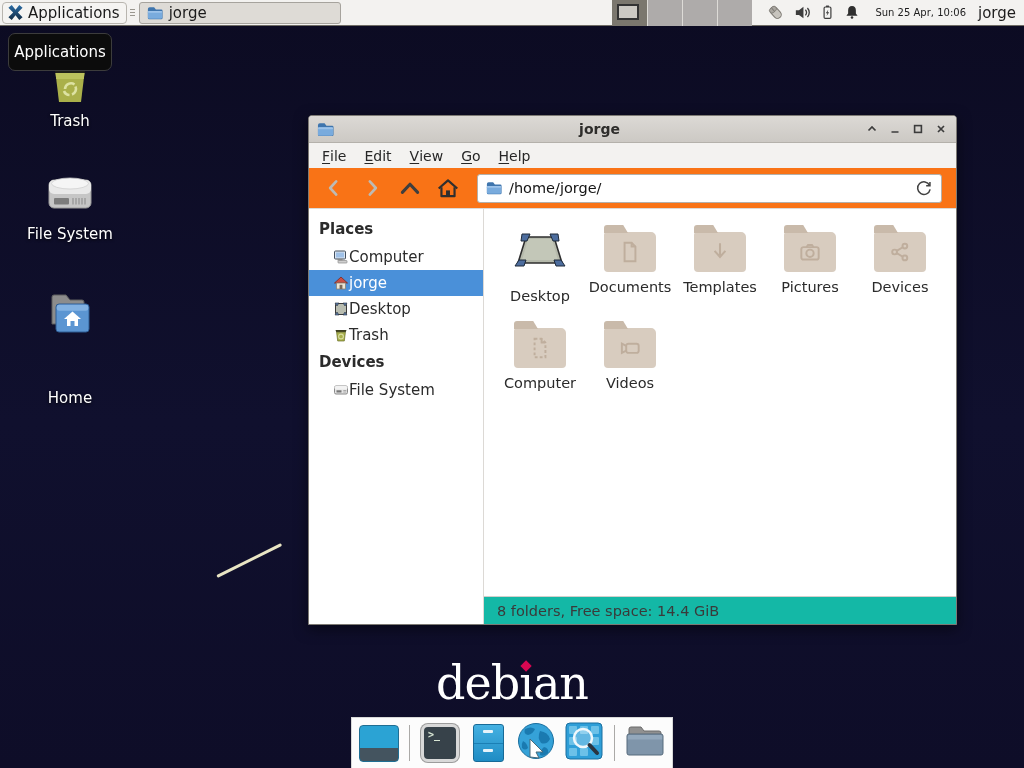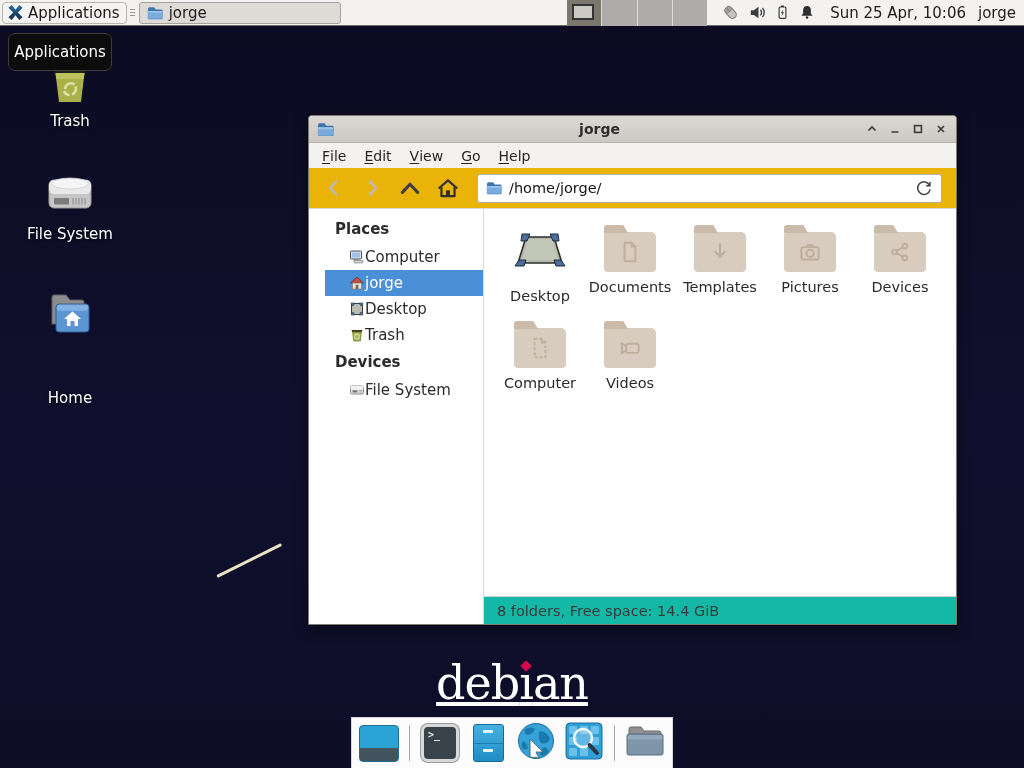--- a/index.html
+++ b/index.html
@@ -28,21 +28,21 @@
     padding:0 7px; border:1px solid #a6a39d; border-radius:3px;
     background:#dedbd6; font-size:15px; color:#1a1a1a;
   }
   .pager { margin-left:auto; height:26px; width:140px; display:flex; }
   .pager .cell { flex:1; background:#aeabaa; border-right:1px solid #dddbd7; position:relative; }
   .pager .cell:last-child { border-right:none; }
   .pager .cell.active { background:#7b776e; }
   .pager .miniwin { position:absolute; left:5px; top:4px; width:22px; height:16px; background:#ccc9c3; border:2px solid #333; }
   .tray { display:flex; align-items:center; gap:7px; margin-left:14px; }
   .tray span { display:flex; align-items:center; }
-  .clock { font-size:15px; color:#1c1c1c; margin:0 12px 0 14px; white-space:nowrap; }
+  .clock { font-size:10px; color:#1c1c1c; margin:0 12px 0 14px; white-space:nowrap; }
   .panel-user { font-size:15px; color:#1c1c1c; margin-right:8px; }
 
   
   .tooltip {
     position:absolute; left:8px; top:33px; width:104px; height:38px;
     background:#0c0c0c; border:1px solid #3c3c3c; border-radius:7px;
     color:#fff; font-size:15px; display:flex; align-items:center; justify-content:center;
     z-index:40;
   }
 
@@ -53,21 +53,21 @@
   .dicon-fs { top:171px; }
   .dicon-home { top:291px;gap:44px; }
 
   .streak { position:absolute; left:217px; top:575px; width:72px; height:3px;
     background:#e9e5c4; border-radius:2px; transform:rotate(-26.5deg); transform-origin:left center; }
 
   
   .debian {
     position:absolute; left:512px; top:660px; transform:translateX(-50%);
     font-family:"DejaVu Serif","Liberation Serif",serif;
-    font-size:46px; color:#fff; letter-spacing:-1px; line-height:1;text-decoration:underline;
+    font-size:46px; color:#fff; letter-spacing:-1px; line-height:1;
   }
   .debian .di { position:relative; }
   .debian .diamond { position:absolute; left:50%; top:6px; width:8px; height:8px;
     background:#d70751; transform:translate(-50%,0) rotate(45deg); }
 
   
   .win {
     position:absolute; left:308px; top:115px; width:649px; height:510px;
     border:1px solid #7d7a74; border-radius:4px 4px 0 0; overflow:hidden;
     background:#fff; box-shadow:0 4px 14px rgba(0,0,0,.5);
@@ -80,31 +80,31 @@
   .title-text { flex:1; text-align:center; font-size:14px; font-weight:bold; color:#2e2d2b; }
   .win-ctrls { display:flex; align-items:center; gap:9px; }
   .win-ctrl { width:14px; height:14px; display:flex; align-items:center; justify-content:center; }
   .menubar {
     height:25px; flex:none; background:#f3f2f0; display:flex; align-items:center;
     padding-left:4px; font-size:14px; color:#262626;
   }
   .menu-item { padding:0 9px; height:100%; display:flex; align-items:center; }
   .mn { text-decoration:underline; text-underline-offset:2px; }
   .toolbar {
-    height:41px; flex:none; background:#eab308; border-bottom:1px solid #dcdad6;
+    height:41px; flex:none; background:#f97316; border-bottom:1px solid #dcdad6;
     display:flex; align-items:center; padding:0 14px 0 8px;
   }
   .nav-btn { width:34px; height:30px; border:none; background:transparent; display:flex; align-items:center; justify-content:center; margin-right:4px; }
   .path-entry {
     flex:1; height:29px; margin-left:8px; background:#fff;
     border:1px solid #b3b0ab; border-radius:3px; display:flex; align-items:center; padding:0 8px;
   }
   .path-text { flex:1; font-size:14.5px; color:#141414; margin-left:7px; }
   .win-body { flex:1; display:flex; min-height:0; }
-  .sidebar { width:175px; flex:none; background:#fff; border-right:1px solid #dcd9d5; padding-top:6px; font-size:15px;padding-left:16px; }
+  .sidebar { width:175px; flex:none; background:#fff; border-right:1px solid #dcd9d5; padding-top:6px; font-size:15px; }
   .side-header { font-weight:bold; color:#2b2b2b; padding:5px 10px 6px 10px; }
   .side-row { display:flex; align-items:center; height:26px; padding-left:24px; color:#2b2b2b; }
   .side-row.selected { background:#4a90d9; color:#fff; }
   .content-wrap { flex:1; display:flex; flex-direction:column; min-width:0; }
   .content { flex:1; background:#fff; display:flex; flex-wrap:flex-start wrap; flex-wrap:wrap; align-content:flex-start; padding:14px 0 0 11px; }
   .file-item { width:90px; height:96px; display:flex; flex-direction:column; align-items:center; }
   .flabel { margin-top:7px; font-size:14.5px; color:#2b2b2b; }
   .folder { position:relative; width:52px; height:40px; margin-top:9px; background:#d8ccbf; border-radius:3px 5px 4px 4px; }
   .folder::before { content:""; position:absolute; top:-7px; left:0; width:24px; height:8px;
     background:#c9baaa; border-radius:3px 2px 0 0; clip-path:polygon(0 0,80% 0,100% 100%,0 100%); }

